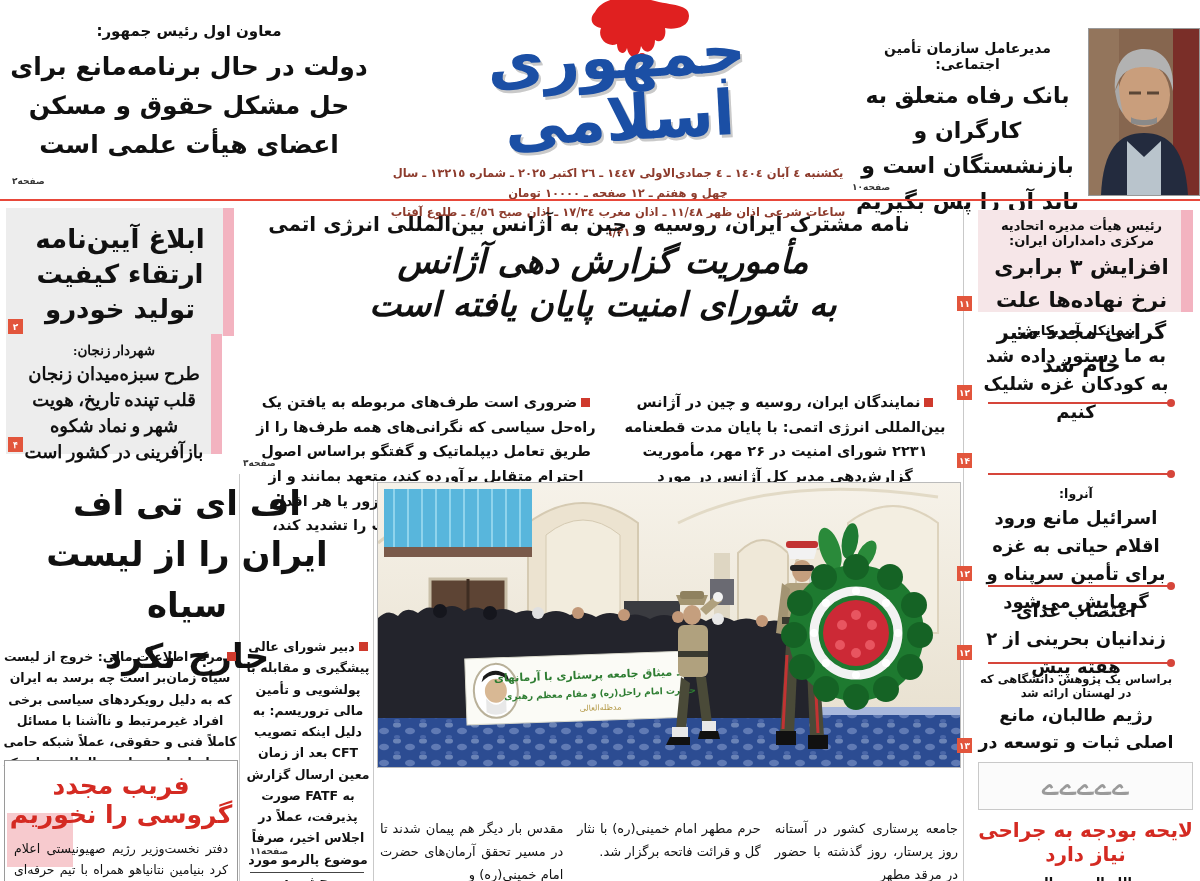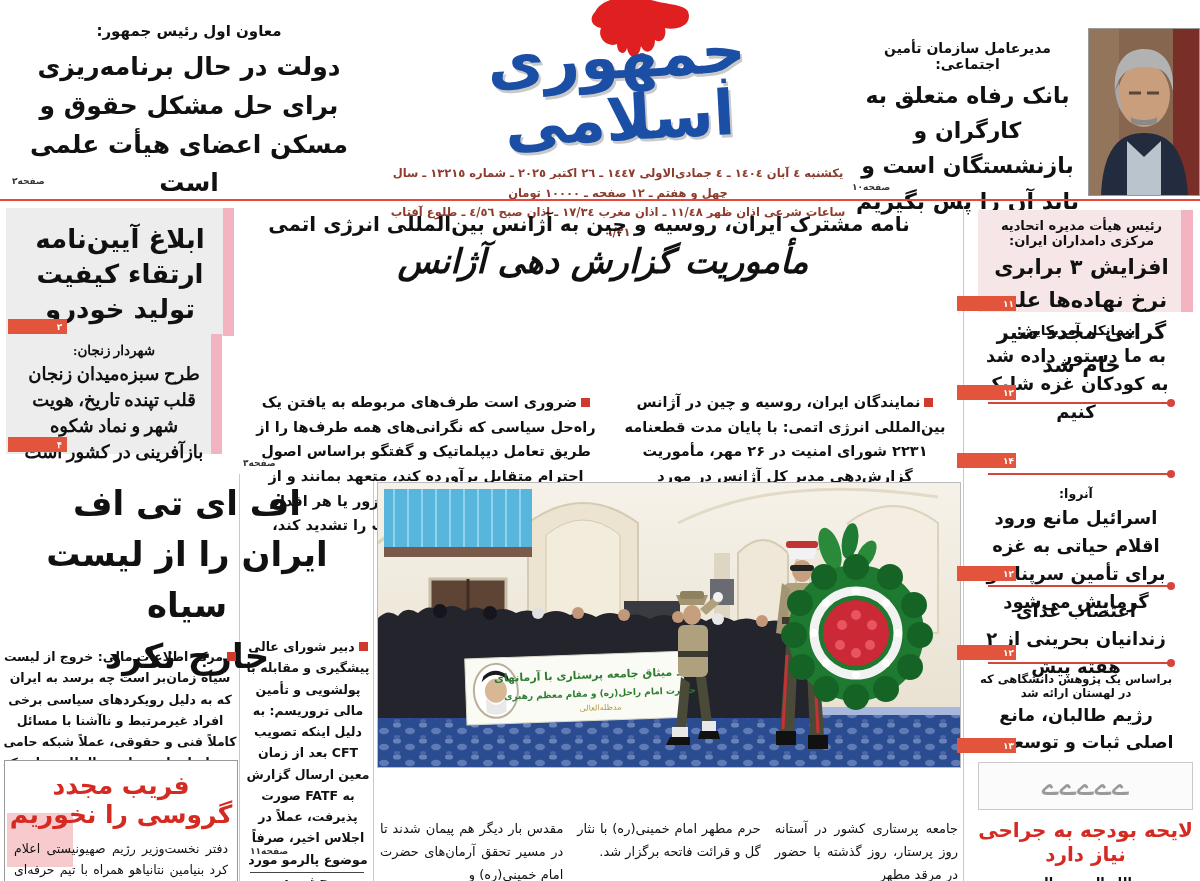--- a/index.html
+++ b/index.html
@@ -35,21 +35,21 @@
   .lead-sum{font-size:14.5px;font-weight:bold;line-height:1.7;text-align:center;}
   .lead-sum-r{left:612px;top:390px;width:346px;}
   .lead-sum-l{left:252px;top:390px;width:348px;}
   .bullet{display:inline-block;width:9px;height:9px;background:#cf3a2d;margin-left:4px;vertical-align:baseline;}
   .lead-ref{left:243px;top:458px;transform:rotate(0deg);}
   
   .side-box{background:#ededed;}
   .pink-strip{position:absolute;top:0;left:0;height:100%;width:11px;background:#f3b3c0;}
   .pink-strip.right{left:auto;right:-0px;}
   .badge{position:absolute;width:15px;height:15px;background:#e2553c;color:#fff;font-size:9px;
-         font-weight:bold;display:flex;align-items:center;justify-content:center;z-index:5;padding-left:44px;}
+         font-weight:bold;display:flex;align-items:center;justify-content:center;z-index:5;}
   .box-auto{left:6px;top:208px;width:228px;height:128px;}
   .box-auto .txt{padding-top:14px;font-size:26px;font-weight:bold;line-height:1.35;text-align:center;}
   .box-zanjan{left:6px;top:334px;width:216px;height:120px;font-family:Liberation Serif, serif;}
   .bz-kicker{padding-top:8px;font-size:13.5px;font-weight:bold;text-align:center;}
   .bz-head{font-size:18px;font-weight:bold;line-height:1.45;text-align:center;padding:2px 14px 0 14px;}
   .fatf-head{left:4px;top:478px;width:366px;text-align:center;font-size:34px;font-weight:bold;line-height:1.5;}
   .deck{font-size:12.5px;font-weight:bold;line-height:1.7;text-align:center;}
   .deck-fin{left:2px;top:646px;width:236px;}
   .deck-sec{left:246px;top:636px;width:124px;}
   .sec-ref{left:250px;top:846px;}
@@ -77,21 +77,21 @@
   .note-h{margin-top:8px;text-align:center;font-size:20px;font-weight:bold;color:#d42a22;}
   .note-bism{margin-top:9px;text-align:center;font-size:13px;font-weight:bold;}
 </style>
 </head>
 <body>
 
 <div class="page">
 
   <div class="abs tl-block">
     <div class="tl-kicker">معاون اول رئیس جمهور:</div>
-    <div class="tl-head">دولت در حال برنامه‌ریزی برای حل مشکل حقوق و مسکن اعضای هیأت علمی است</div>
+    <div class="tl-head">دولت در حال برنامه‌مانع برای حل مشکل حقوق و مسکن اعضای هیأت علمی است</div>
   </div>
   <div class="abs pageref tl-ref">صفحه۲</div>
 
   <div class="abs logo-blob">
     <svg width="110" height="80" viewBox="0 0 110 80">
       <path fill="#e02020" d="M10 18 C18 2 48 0 66 6 C88 12 104 10 104 22 C104 34 88 36 80 34
         C82 44 76 50 70 46 C70 58 60 62 56 52 C54 66 44 66 42 54 C40 62 32 60 32 50
         C22 54 12 44 16 34 C6 32 4 24 10 18 Z"></path>
       <circle cx="57" cy="64" r="5" fill="#e02020"></circle>
       <circle cx="44" cy="72" r="3.5" fill="#e02020"></circle>
@@ -127,20 +127,21 @@
   </div>
 
   <div class="abs rule-red"></div>
   <div class="abs vrule vr-a"></div>
   <div class="abs vrule vr-b"></div>
   <div class="abs vrule vr-c"></div>
 
   <div class="abs lead-kicker">نامه مشترک ایران، روسیه و چین به آژانس بین‌المللی انرژی اتمی</div>
   <div class="abs lead-h1">
     <div>مأموریت گزارش دهی آژانس</div>
+    <div>به شورای امنیت پایان یافته است</div>
   </div>
   <div class="abs lead-sum lead-sum-r">
     <span class="bullet"></span><span>نمایندگان ایران، روسیه و چین در آژانس بین‌المللی انرژی اتمی: با پایان مدت قطعنامه ۲۲۳۱ شورای امنیت در ۲۶ مهر، مأموریت گزارش‌دهی مدیر کل آژانس در مورد راستی‌آزمایی و نظارت به شورای امنیت پایان یافته است</span>
   </div>
   <div class="abs lead-sum lead-sum-l">
     <span class="bullet"></span><span>ضروری است طرف‌های مربوطه به یافتن یک راه‌حل سیاسی که نگرانی‌های همه طرف‌ها را از طریق تعامل دیپلماتیک و گفتگو براساس اصول احترام متقابل برآورده کند، متعهد بمانند و از تحریم‌های یک‌جانبه، تهدید به زور یا هر اقدام دیگری که ممکن است وضعیت را تشدید کند، خودداری کنند</span>
   </div>
   <div class="abs pageref lead-ref">صفحه۳</div>
 
   <div class="abs side-box box-auto">

